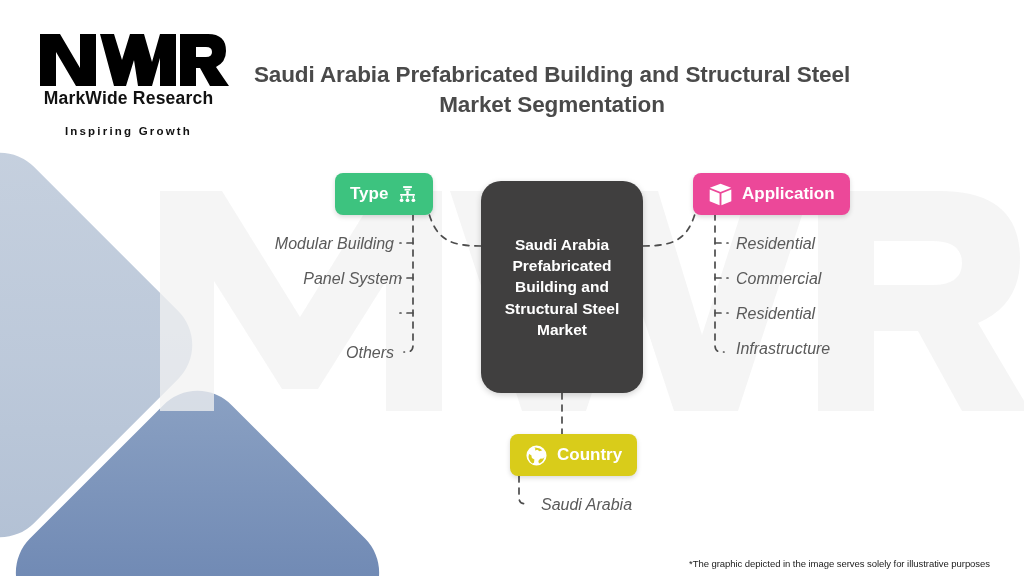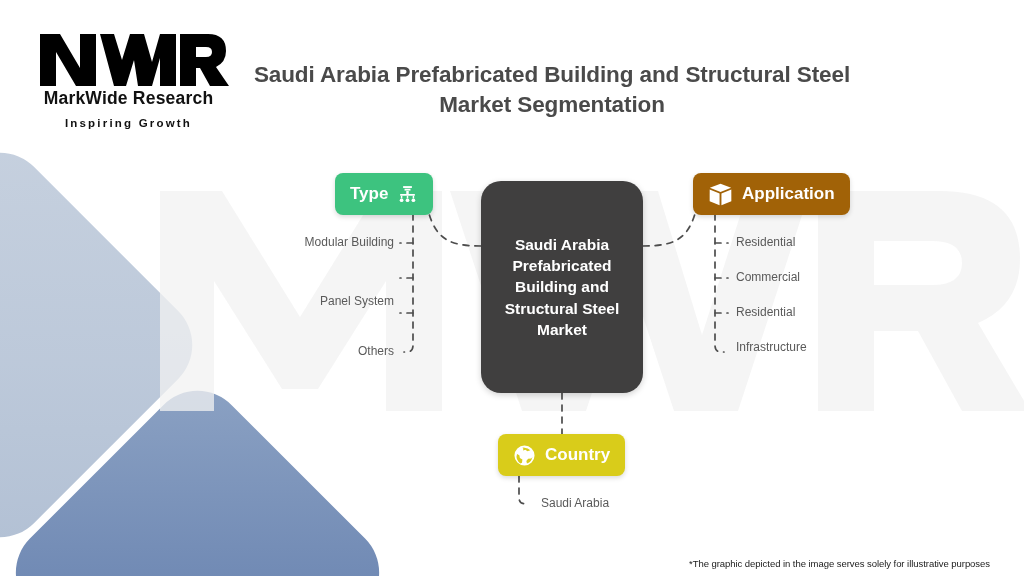--- a/index.html
+++ b/index.html
@@ -34,21 +34,21 @@
 
   
   .logo{position:absolute;left:26px;top:30px;width:205px;height:92px;}
   .logo-mark{display:block;}
   .logo-name{
     font-size:17.5px;font-weight:bold;color:#111;letter-spacing:.2px;
     text-align:center;margin-top:-2px;
   }
   .logo-tag{
     font-size:11.5px;font-weight:bold;color:#111;letter-spacing:2.2px;
-    text-align:center;margin-top:8px;
+    text-align:center;margin-top:16px;
   }
 
   
   .title{
     position:absolute;left:232px;top:60px;width:640px;
     text-align:center;font-size:22.5px;font-weight:bold;
     line-height:1.35;color:#4a4a4a;letter-spacing:-.1px;
   }
 
   
@@ -71,27 +71,28 @@
     position:absolute;height:42px;border-radius:8px;
     display:flex;align-items:center;gap:9px;padding:0 15px;
     box-shadow:0 2px 5px rgba(0,0,0,.15);
   }
   .pill .pill-label{
     color:#ffffff;font-size:17px;font-weight:bold;white-space:nowrap;
   }
   .pill .pill-icon{display:flex;align-items:center;justify-content:center;}
 
   .pill-type{left:335px;top:173px;background:#3dc37f;}
-  .pill-application{left:693px;top:173px;background:#a16207;}
-  .pill-country{left:498px;top:434px;background:#d9cc1a;}
+  .pill-application{left:693px;top:173px;background:#ec4899;}
+  .pill-country{left:510px;top:434px;background:#d9cc1a;}
 
   
   .leaf{
-    position:absolute;font-size:12px;color:#5a5a5a;white-space:nowrap;
+    position:absolute;font-size:16px;color:#5a5a5a;white-space:nowrap;
     line-height:1;
+    font-style:italic;
   }
   .leaf-left{text-align:right;}
   .leaf-right{text-align:left;}
 
   
   .source{
     position:absolute;left:402px;top:543px;
     font-size:11.5px;font-weight:bold;color:#111;letter-spacing:-.1px;
   }
   .disclaimer{
@@ -189,21 +190,21 @@
   <div class="pill pill-country">
     <span class="pill-icon">
       <svg width="23" height="23" viewBox="0 0 24 24" fill="#ffffff">
         <path d="M12 1.5a10.5 10.5 0 1 0 0 21 10.5 10.5 0 0 0 0-21zm0 2.3a8.2 8.2 0 0 1 6.1 2.7l-3 1.1-2.2-1.7-2.4 1 .3-2.3-1.2-.6a8.1 8.1 0 0 1 2.4-.2zM4.2 10.4l2.4 1.3.6 2.9 2.6 1.5-.4 3.4-1.6.8A8.2 8.2 0 0 1 4.2 10.4zm10.4 9.9-.7-2.6 1.9-2.3 3.3-.3 1.1-1.6a8.2 8.2 0 0 1-5.6 6.8z"></path>
       </svg>
     </span>
     <span class="pill-label">Country</span>
   </div>
 
   <div class="leaf leaf-left" style="left:144px;top:236px;width:250px;">Modular Building</div>
-  <div class="leaf leaf-left" style="left:144px;top:271px;width:250px;margin-top:24px;">Panel System</div>
+  <div class="leaf leaf-left" style="left:152px;top:271px;width:250px;">Panel System</div>
   <div class="leaf leaf-left" style="left:144px;top:345px;width:250px;">Others</div>
 
   <div class="leaf leaf-right" style="left:736px;top:236px;">Residential</div>
   <div class="leaf leaf-right" style="left:736px;top:271px;">Commercial</div>
   <div class="leaf leaf-right" style="left:736px;top:306px;">Residential</div>
   <div class="leaf leaf-right" style="left:736px;top:341px;">Infrastructure</div>
 
   <div class="leaf leaf-right" style="left:541px;top:497px;">Saudi Arabia</div>
 
   <div class="disclaimer">*The graphic depicted in the image serves solely for illustrative purposes</div>

